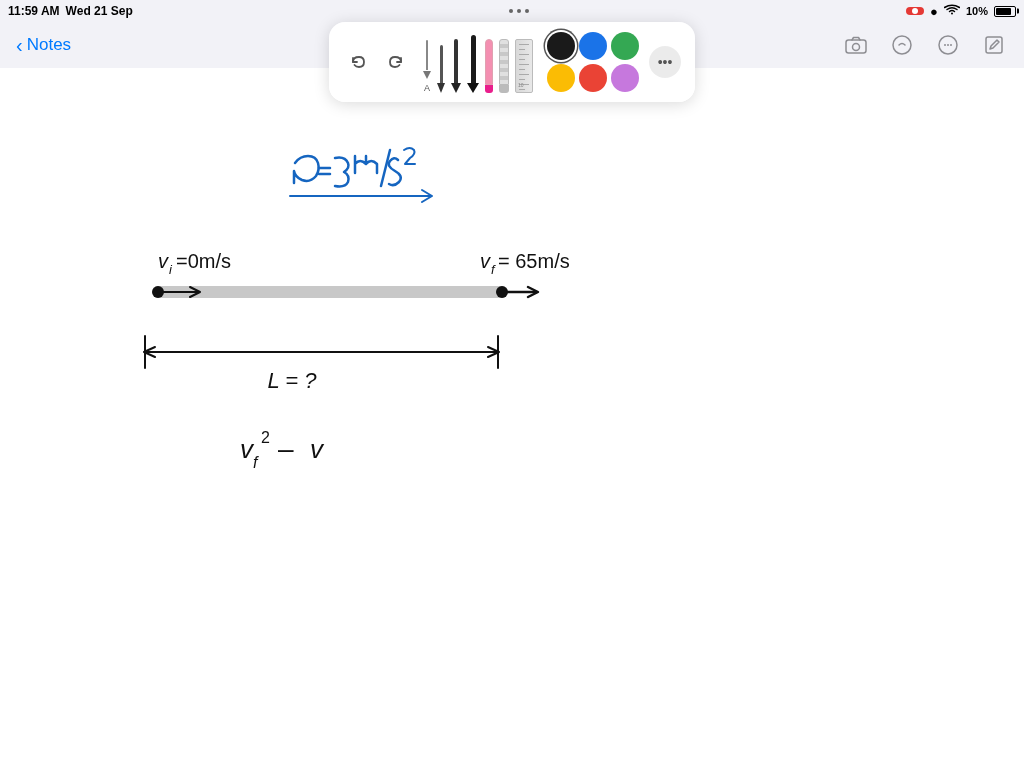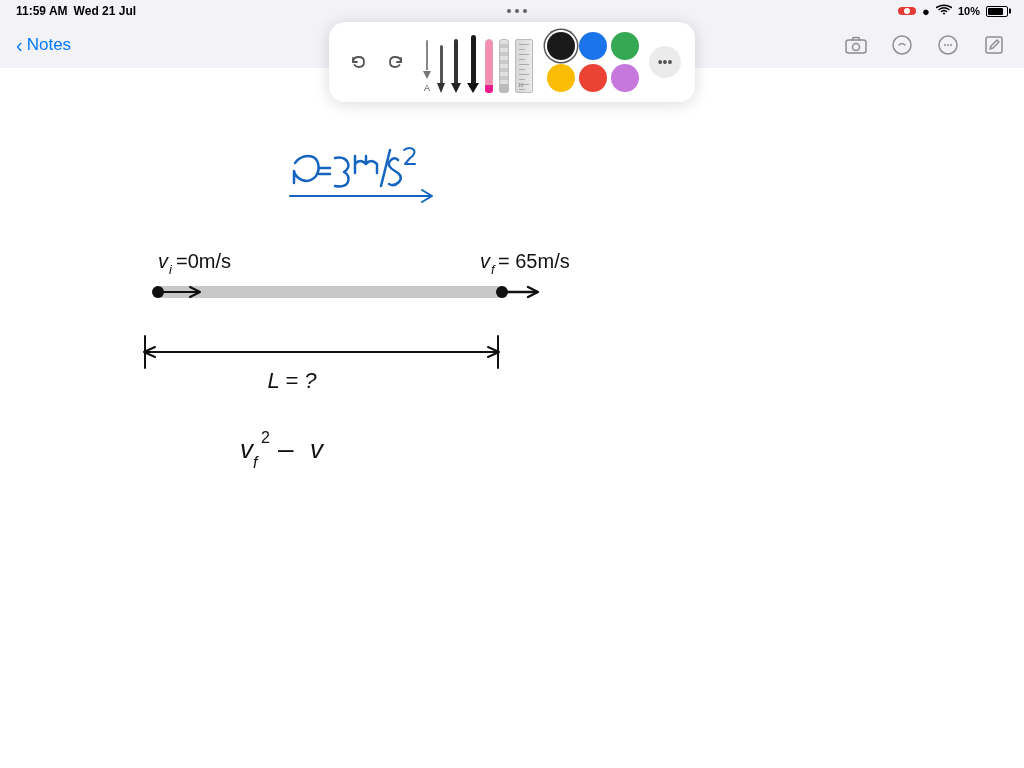--- a/index.html
+++ b/index.html
@@ -17,21 +17,21 @@
     .status-bar {
       position: absolute;
       top: 0;
       left: 0;
       right: 0;
       height: 22px;
       background: #f2f2f7;
       display: flex;
       align-items: center;
       justify-content: space-between;
-      padding: 0 16px;
+      padding: 0 8px;
       font-size: 12px;
       font-weight: 600;
       color: #000;
       z-index: 10;
     }
 
     .status-left {
       display: flex;
       align-items: center;
       gap: 6px;
@@ -257,21 +257,21 @@
       height: 60px;
       cursor: pointer;
     }
   </style>
 </head>
 <body>
 
 <div class="status-bar">
   <div class="status-left">
     <span>11:59 AM</span>
-    <span>Wed 21 Jul</span>
+    <span>Wed 21 Sep</span>
   </div>
   <div class="status-center">
     <div class="status-dot"></div>
     <div class="status-dot"></div>
     <div class="status-dot"></div>
   </div>
   <div class="status-right">
     <div class="record-indicator">
       <div class="record-dot"></div>
     </div>

